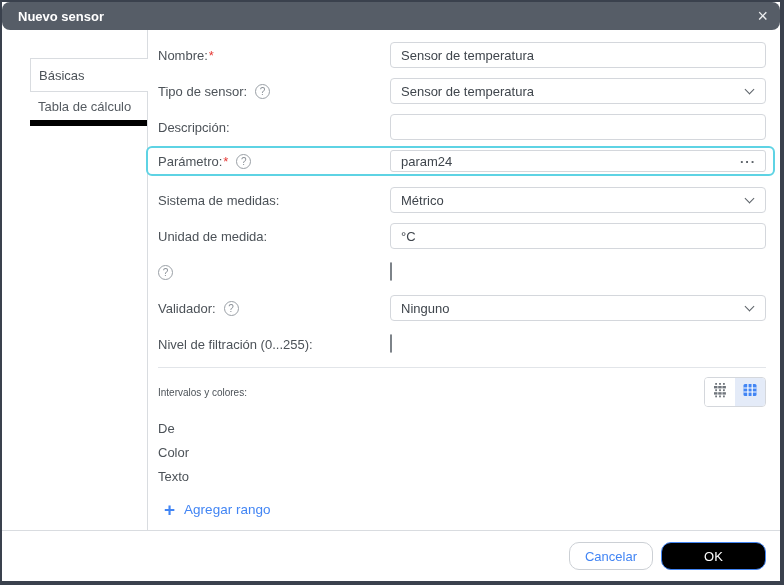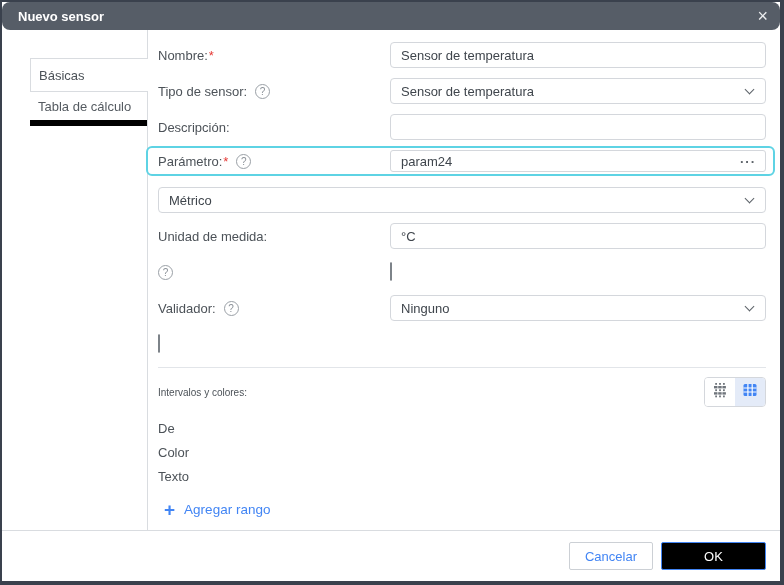--- a/index.html
+++ b/index.html
@@ -50,21 +50,21 @@
   .view-toggle{margin-left:auto;display:flex;border:1px solid #d4d7dc;border-radius:4px;overflow:hidden;}
   .view-btn{width:30px;height:28px;display:flex;align-items:center;justify-content:center;cursor:pointer;background:#fff;}
   .view-btn.active{background:#e4ebf8;}
   .cols{display:flex;gap:9px;margin-top:14px;font-size:13px;color:#4c5258;flex-direction:column;}
   .add-range{display:flex;align-items:center;gap:9px;margin-top:16px;margin-left:6px;cursor:pointer;}
   .plus{color:#4285f4;font-size:19px;font-weight:bold;line-height:1;}
   .add-range-label{color:#4285f4;font-size:13.5px;}
   
   .footer{flex:0 0 50px;border-top:1px solid #d9dce0;display:flex;align-items:center;
     justify-content:flex-end;gap:8px;padding:0 14px;background:#fff;}
-  .btn{height:28px;border-radius:2px;font-family:"Liberation Sans",sans-serif;font-size:13px;cursor:pointer;}
+  .btn{height:28px;border-radius:10px;font-family:"Liberation Sans",sans-serif;font-size:13px;cursor:pointer;}
   .btn-cancel{width:84px;background:#fff;border:1px solid #ccd0d5;color:#4285f4;}
   .btn-ok{width:105px;background:#000000;border:1px solid #4285f4;color:#fff;}
 </style>
 </head>
 <body>
 
 <div class="dialog">
 
   <div class="titlebar">
     <span>Nuevo sensor</span>
@@ -120,20 +120,23 @@
           <span><span>Parámetro:</span><span class="req">*</span></span>
           <span class="help">?</span>
         </div>
         <div class="field">
           <input class="txt" type="text" value="param24" style="">
           <span class="ellipsis-btn">···</span>
         </div>
       </div>
 
       <div class="row">
+        <div class="lab">
+          <span>Sistema de medidas:</span>
+        </div>
         <div class="field">
           <div class="select">
             <span>Métrico</span>
           </div>
           <span class="chevron"></span>
         </div>
       </div>
 
       <div class="row">
         <div class="lab">
@@ -160,20 +163,23 @@
         </div>
         <div class="field">
           <div class="select">
             <span>Ninguno</span>
           </div>
           <span class="chevron"></span>
         </div>
       </div>
 
       <div class="row">
+        <div class="lab">
+          <span>Nivel de filtración (0...255):</span>
+        </div>
         <div class="field">
           <span class="checkbox"></span>
         </div>
       </div>
 
       <div class="divider"></div>
 
       <div class="intervals-head">
         <span class="intervals-label">Intervalos y colores:</span>
         <div class="view-toggle">

